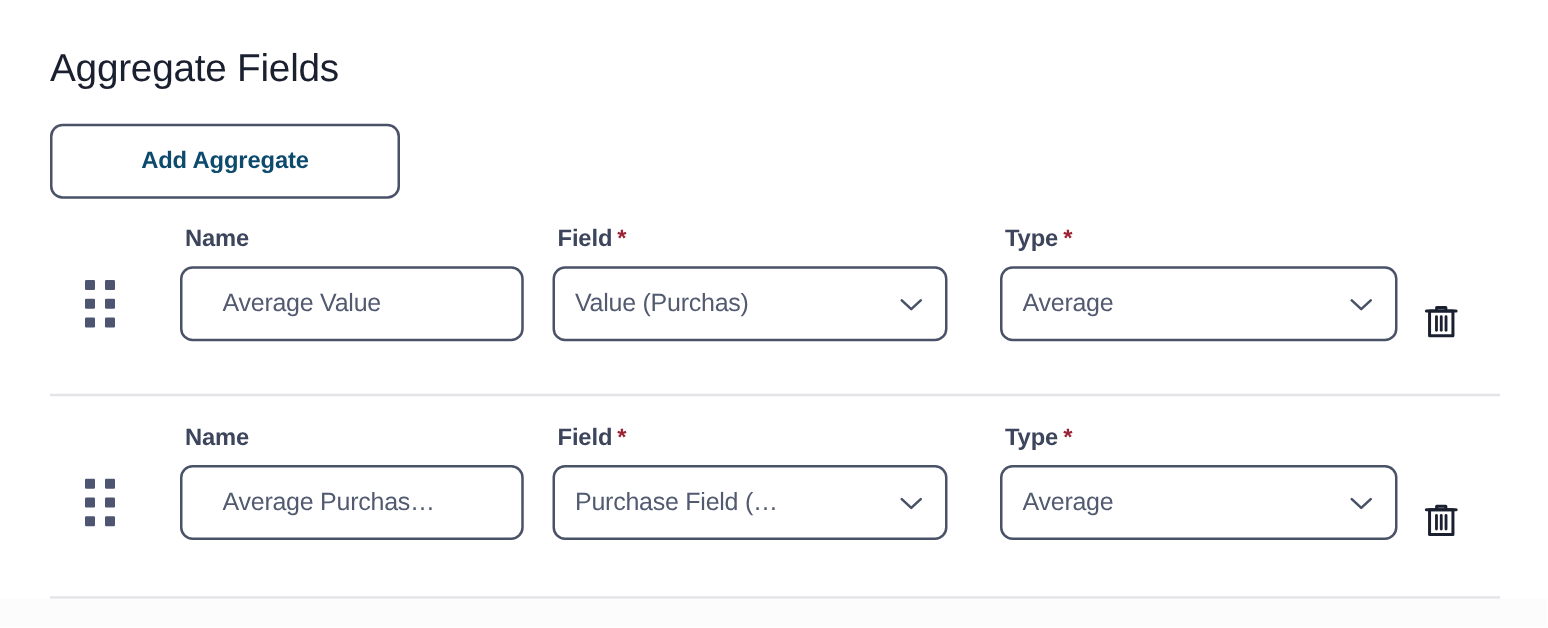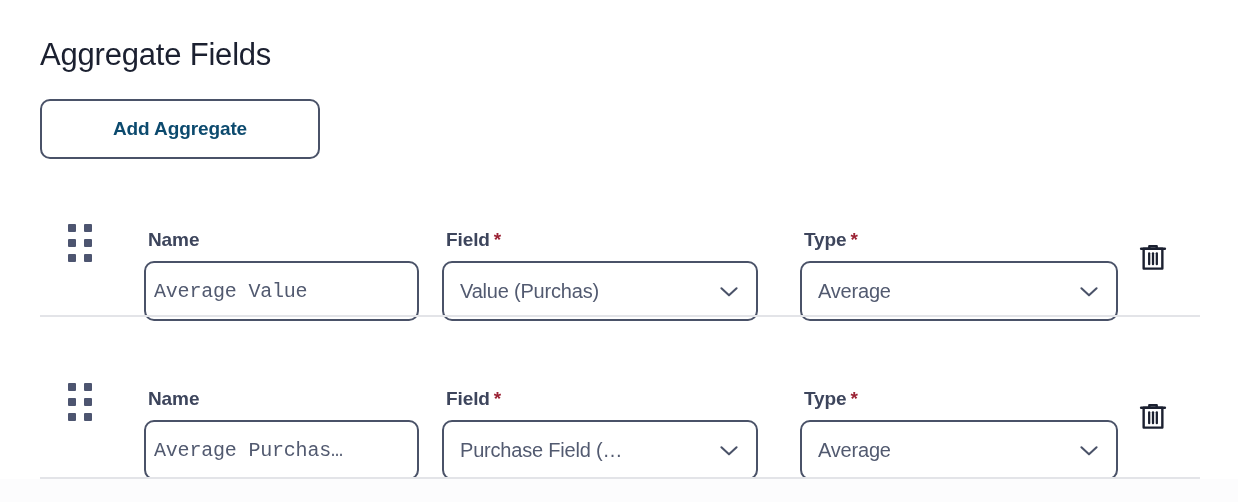--- a/index.html
+++ b/index.html
@@ -84,21 +84,21 @@
     cursor: grab;
   }
   .drag-handle i {
     display: block;
     width: 8px;
     height: 8px;
     background: #4d5570;
     border-radius: 1px;
   }
 
-  .field-group { position: absolute; top: 0; margin-top: 48px; }
+  .field-group { position: absolute; top: 0; }
   .grp-name  { left: 144px; width: 275px; }
   .grp-field { left: 442px; width: 316px; }
   .grp-type  { left: 800px; width: 318px; }
 
   .field-label {
     font-size: 19px;
     font-weight: 700;
     color: #3d455c;
     line-height: 24px;
     letter-spacing: -0.1px;
@@ -112,22 +112,22 @@
     margin-left: 4px;
   }
 
   .text-input {
     display: block;
     width: 100%;
     height: 60px;
     background: #ffffff;
     border: 2px solid #4a5268;
     border-radius: 10px;
-    padding: 0 8px;
-    font-family: Liberation Mono, monospace;
+    padding: 0 32px;
+    font-family: Liberation Sans, sans-serif;
     font-size: 20px;
     color: #525a70;
     letter-spacing: -0.2px;
     outline: none;
     text-overflow: ellipsis;
   }
   .text-input::placeholder { color: #525a70; }
 
   .select-wrap {
     position: relative;

